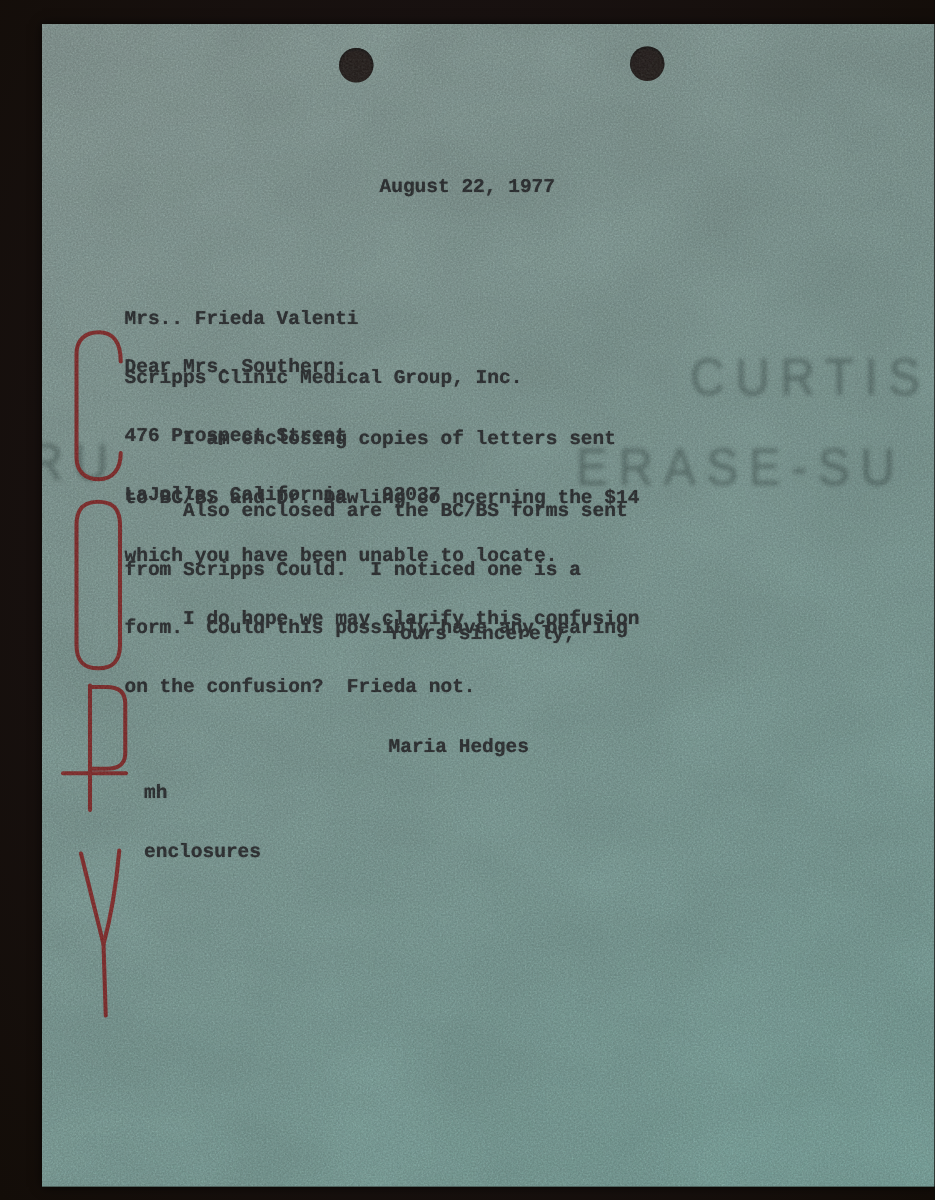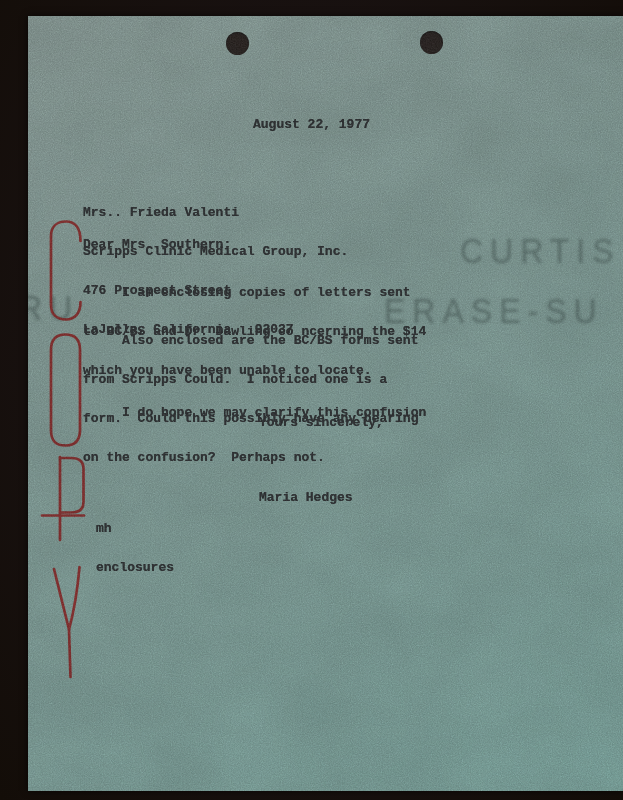--- a/index.html
+++ b/index.html
@@ -57,21 +57,21 @@
     <div class="typed para1">
       <div class="line">     I am enclosing copies of letters sent</div>
       <div class="line">to BC/BS and Dr. Dawling co ncerning the $14</div>
       <div class="line">which you have been unable to locate.</div>
     </div>
 
     <div class="typed para2">
       <div class="line">     Also enclosed are the BC/BS forms sent</div>
       <div class="line">from Scripps Could.  I noticed one is a</div>
       <div class="line">form.  Could this possibly have any bearing</div>
-      <div class="line">on the confusion?  Perhaps not.</div>
+      <div class="line">on the confusion?  Frieda not.</div>
     </div>
 
     <div class="typed para3">
       <div class="line">     I do hope we may clarify this confusion</div>
     </div>
 
     <div class="typed closing">Yours sincerely,</div>
 
     <div class="typed signature">
       <div class="line">Maria Hedges</div>

